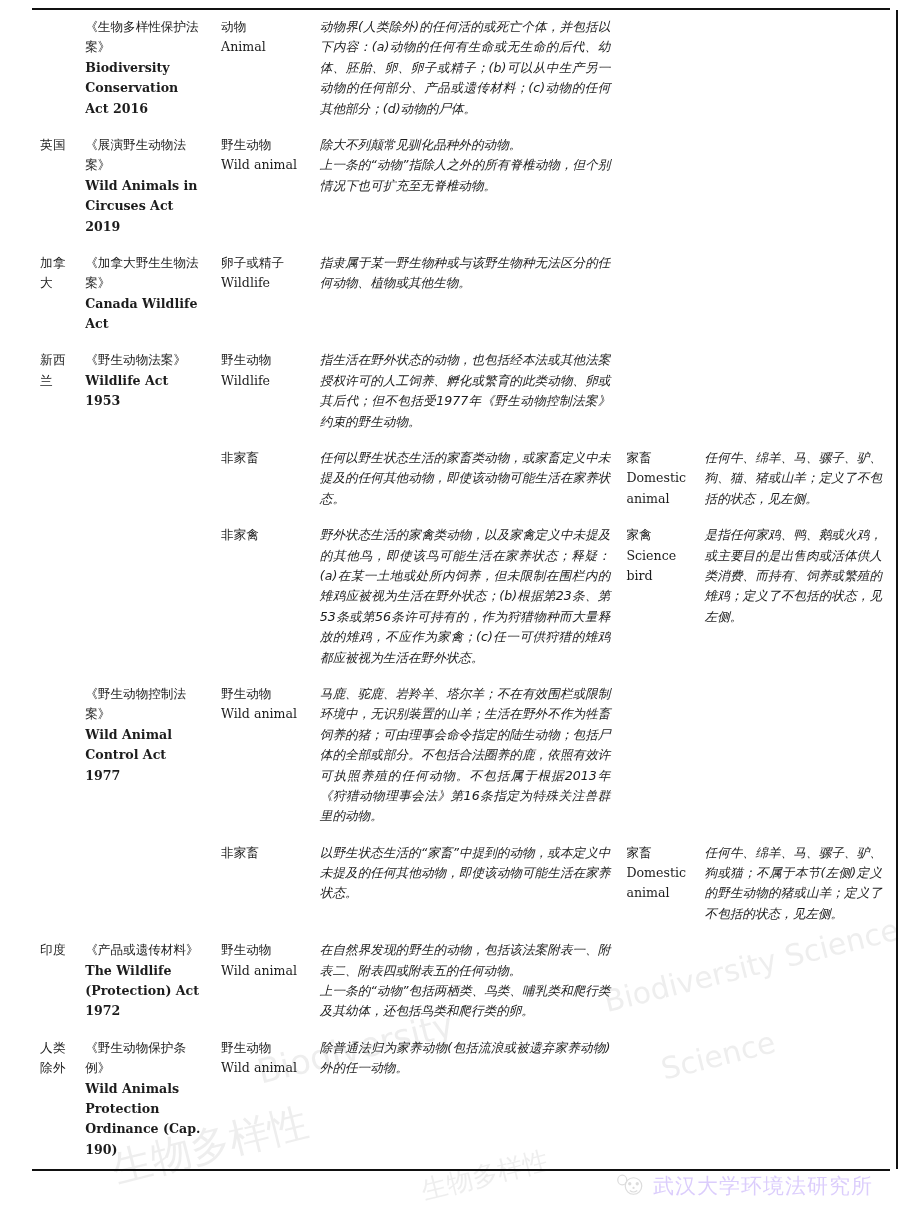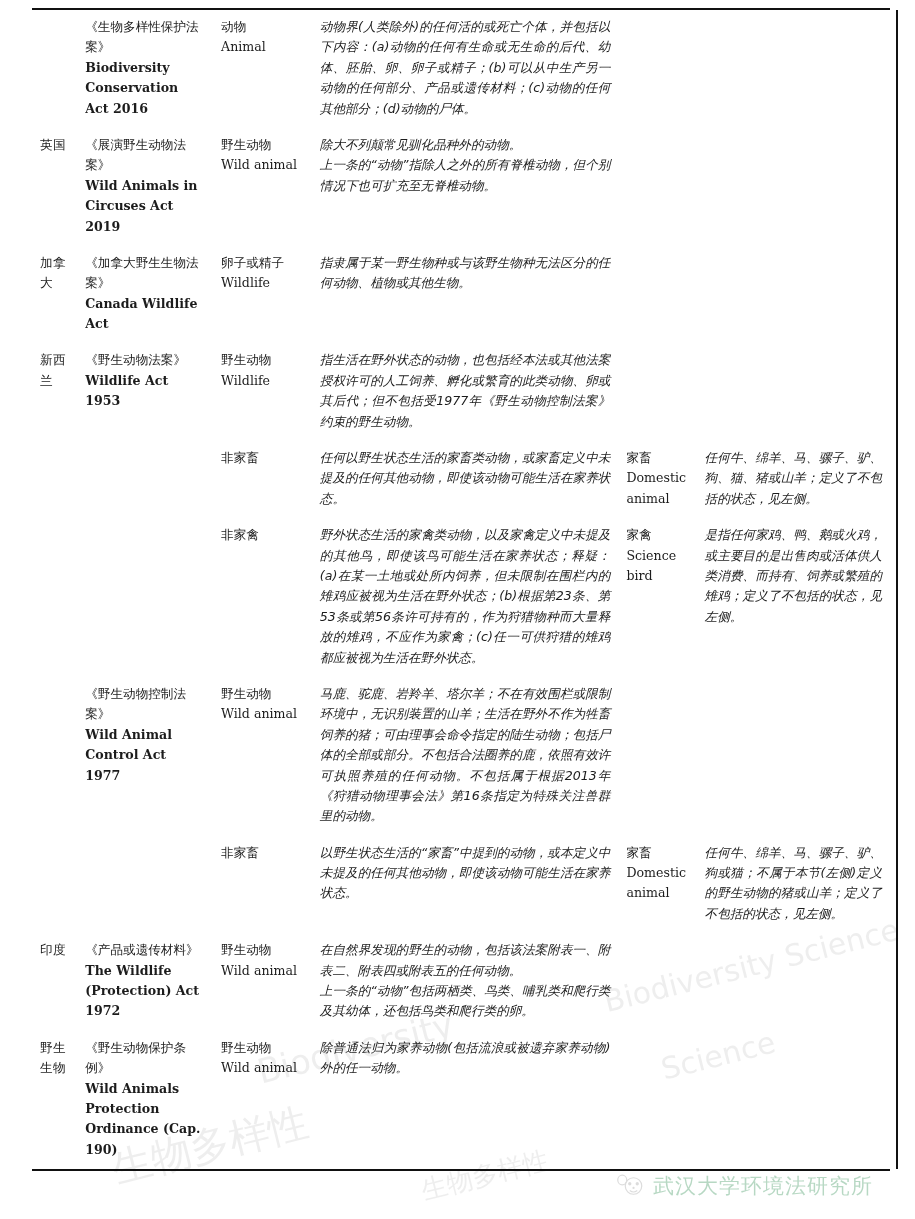--- a/index.html
+++ b/index.html
@@ -133,21 +133,21 @@
     align-items: center;
     gap: 9px;
     padding-right: 14px;
     opacity: 0.30;
   }
   .brand-logo { width: 30px; height: 26px; }
   .brand-name {
     font-family: "DejaVu Sans", "Liberation Sans", sans-serif;
     font-size: 21px;
     letter-spacing: 1px;
-    color: #15803d;
+    color: #8b5cf6;
   }
 </style>
 </head>
 <body>
 
 <div class="page">
 
   <div class="watermark-layer">
     <div class="wm wm-a">生物多样性</div>
     <div class="wm wm-b">Biodiversity</div>
@@ -350,21 +350,21 @@
         </td>
         <td class="term-cell">
           <span class="term-cn"></span>
         </td>
         <td class="def-cell right-edge">
           <p></p>
         </td>
       </tr>
 
       <tr>
-        <td class="country-cell">野生生物</td>
+        <td class="country-cell">人类除外</td>
         <td class="act-cell">
           <span class="title-cn">《野生动物保护条例》</span>
           <span class="title-en">Wild Animals Protection Ordinance (Cap. 190)</span>
         </td>
         <td class="term-cell">
           <span class="term-cn">野生动物</span>
           <span class="term-en">Wild animal</span>
         </td>
         <td class="def-cell">
           <p>除普通法归为家养动物(包括流浪或被遗弃家养动物)外的任一动物。</p>

